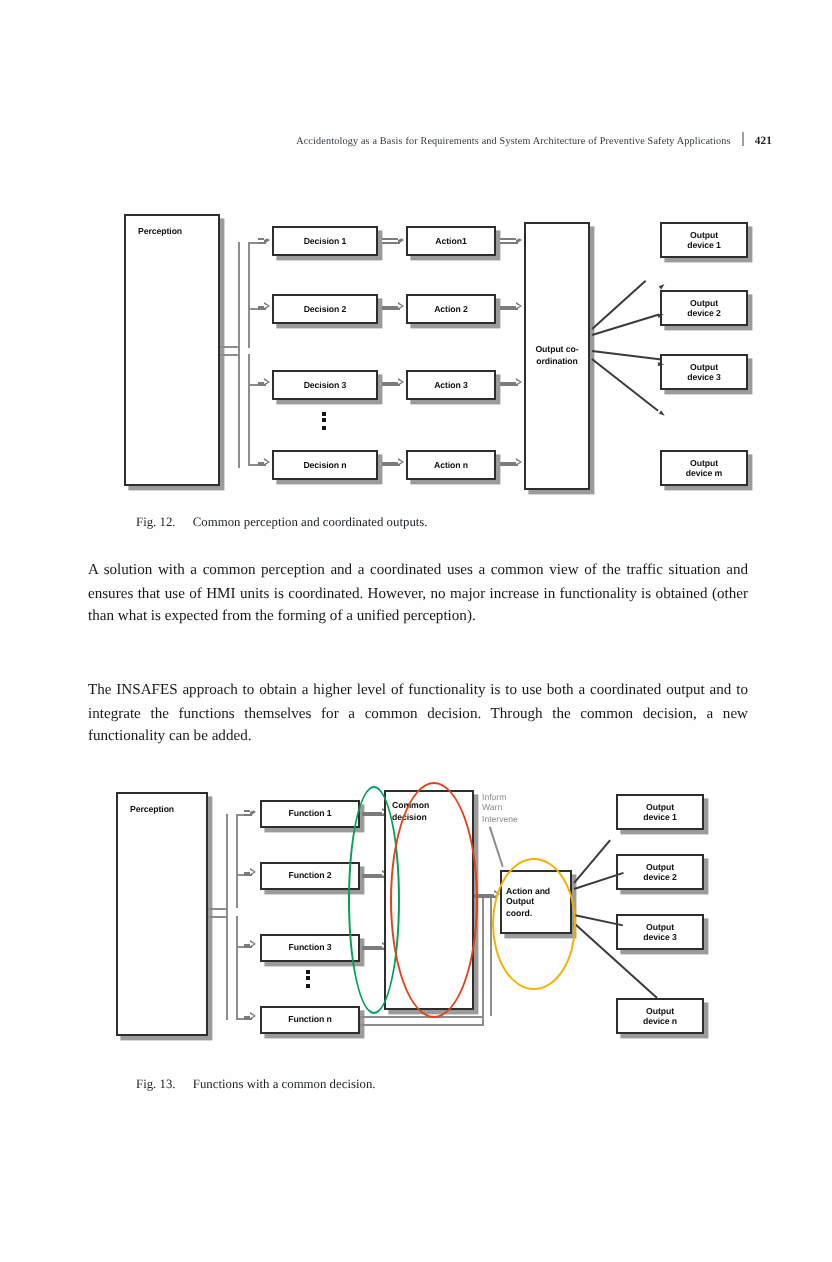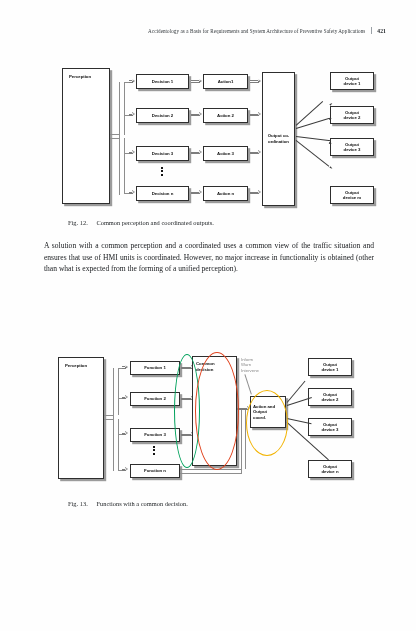--- a/index.html
+++ b/index.html
@@ -14,20 +14,21 @@
     position: relative;
     overflow: hidden;
     font-family: "Liberation Serif", serif;
     color: #1a1a1a;
   }
 
   .page {
     position: absolute;
     inset: 0;
     background: #fefefe;
+    margin-top: 39px;
   }
 
   
   .runhead {
     position: absolute;
     top: 26px;
     left: 40px;
     right: 30px;
     display: flex;
     align-items: baseline;
@@ -336,20 +337,21 @@
     </div>
   </div>
 
   <div class="figcap" style="top:219px;">
     <span class="capnum">Fig. 12.</span>
     <span>Common perception and coordinated outputs.</span>
   </div>
 
   <div class="para" style="top:240px;">A solution with a common perception and a coordinated uses a common view of the traffic situation and ensures that use of HMI units is coordinated. However, no major increase in functionality is obtained (other than what is expected from the forming of a unified perception).</div>
 
+  <div class="para" style="top:300px;">The INSAFES approach to obtain a higher level of functionality is to use both a coordinated output and to integrate the functions themselves for a common decision. Through the common decision, a new functionality can be added.</div>
 
   <div class="figure" id="fig13" style="top:352px;height:135px;">
     <div class="fig-canvas" id="fig13-canvas">
 
       <div class="nbox perception" style="left:58px;top:5px;width:46px;height:122px;">Perception</div>
 
       <div class="rule-v" style="left:113px;top:16px;height:103px;"></div>
       <div class="rule-h" style="left:104px;top:63px;width:10px;"></div>
       <div class="rule-h" style="left:104px;top:67px;width:10px;"></div>
 

